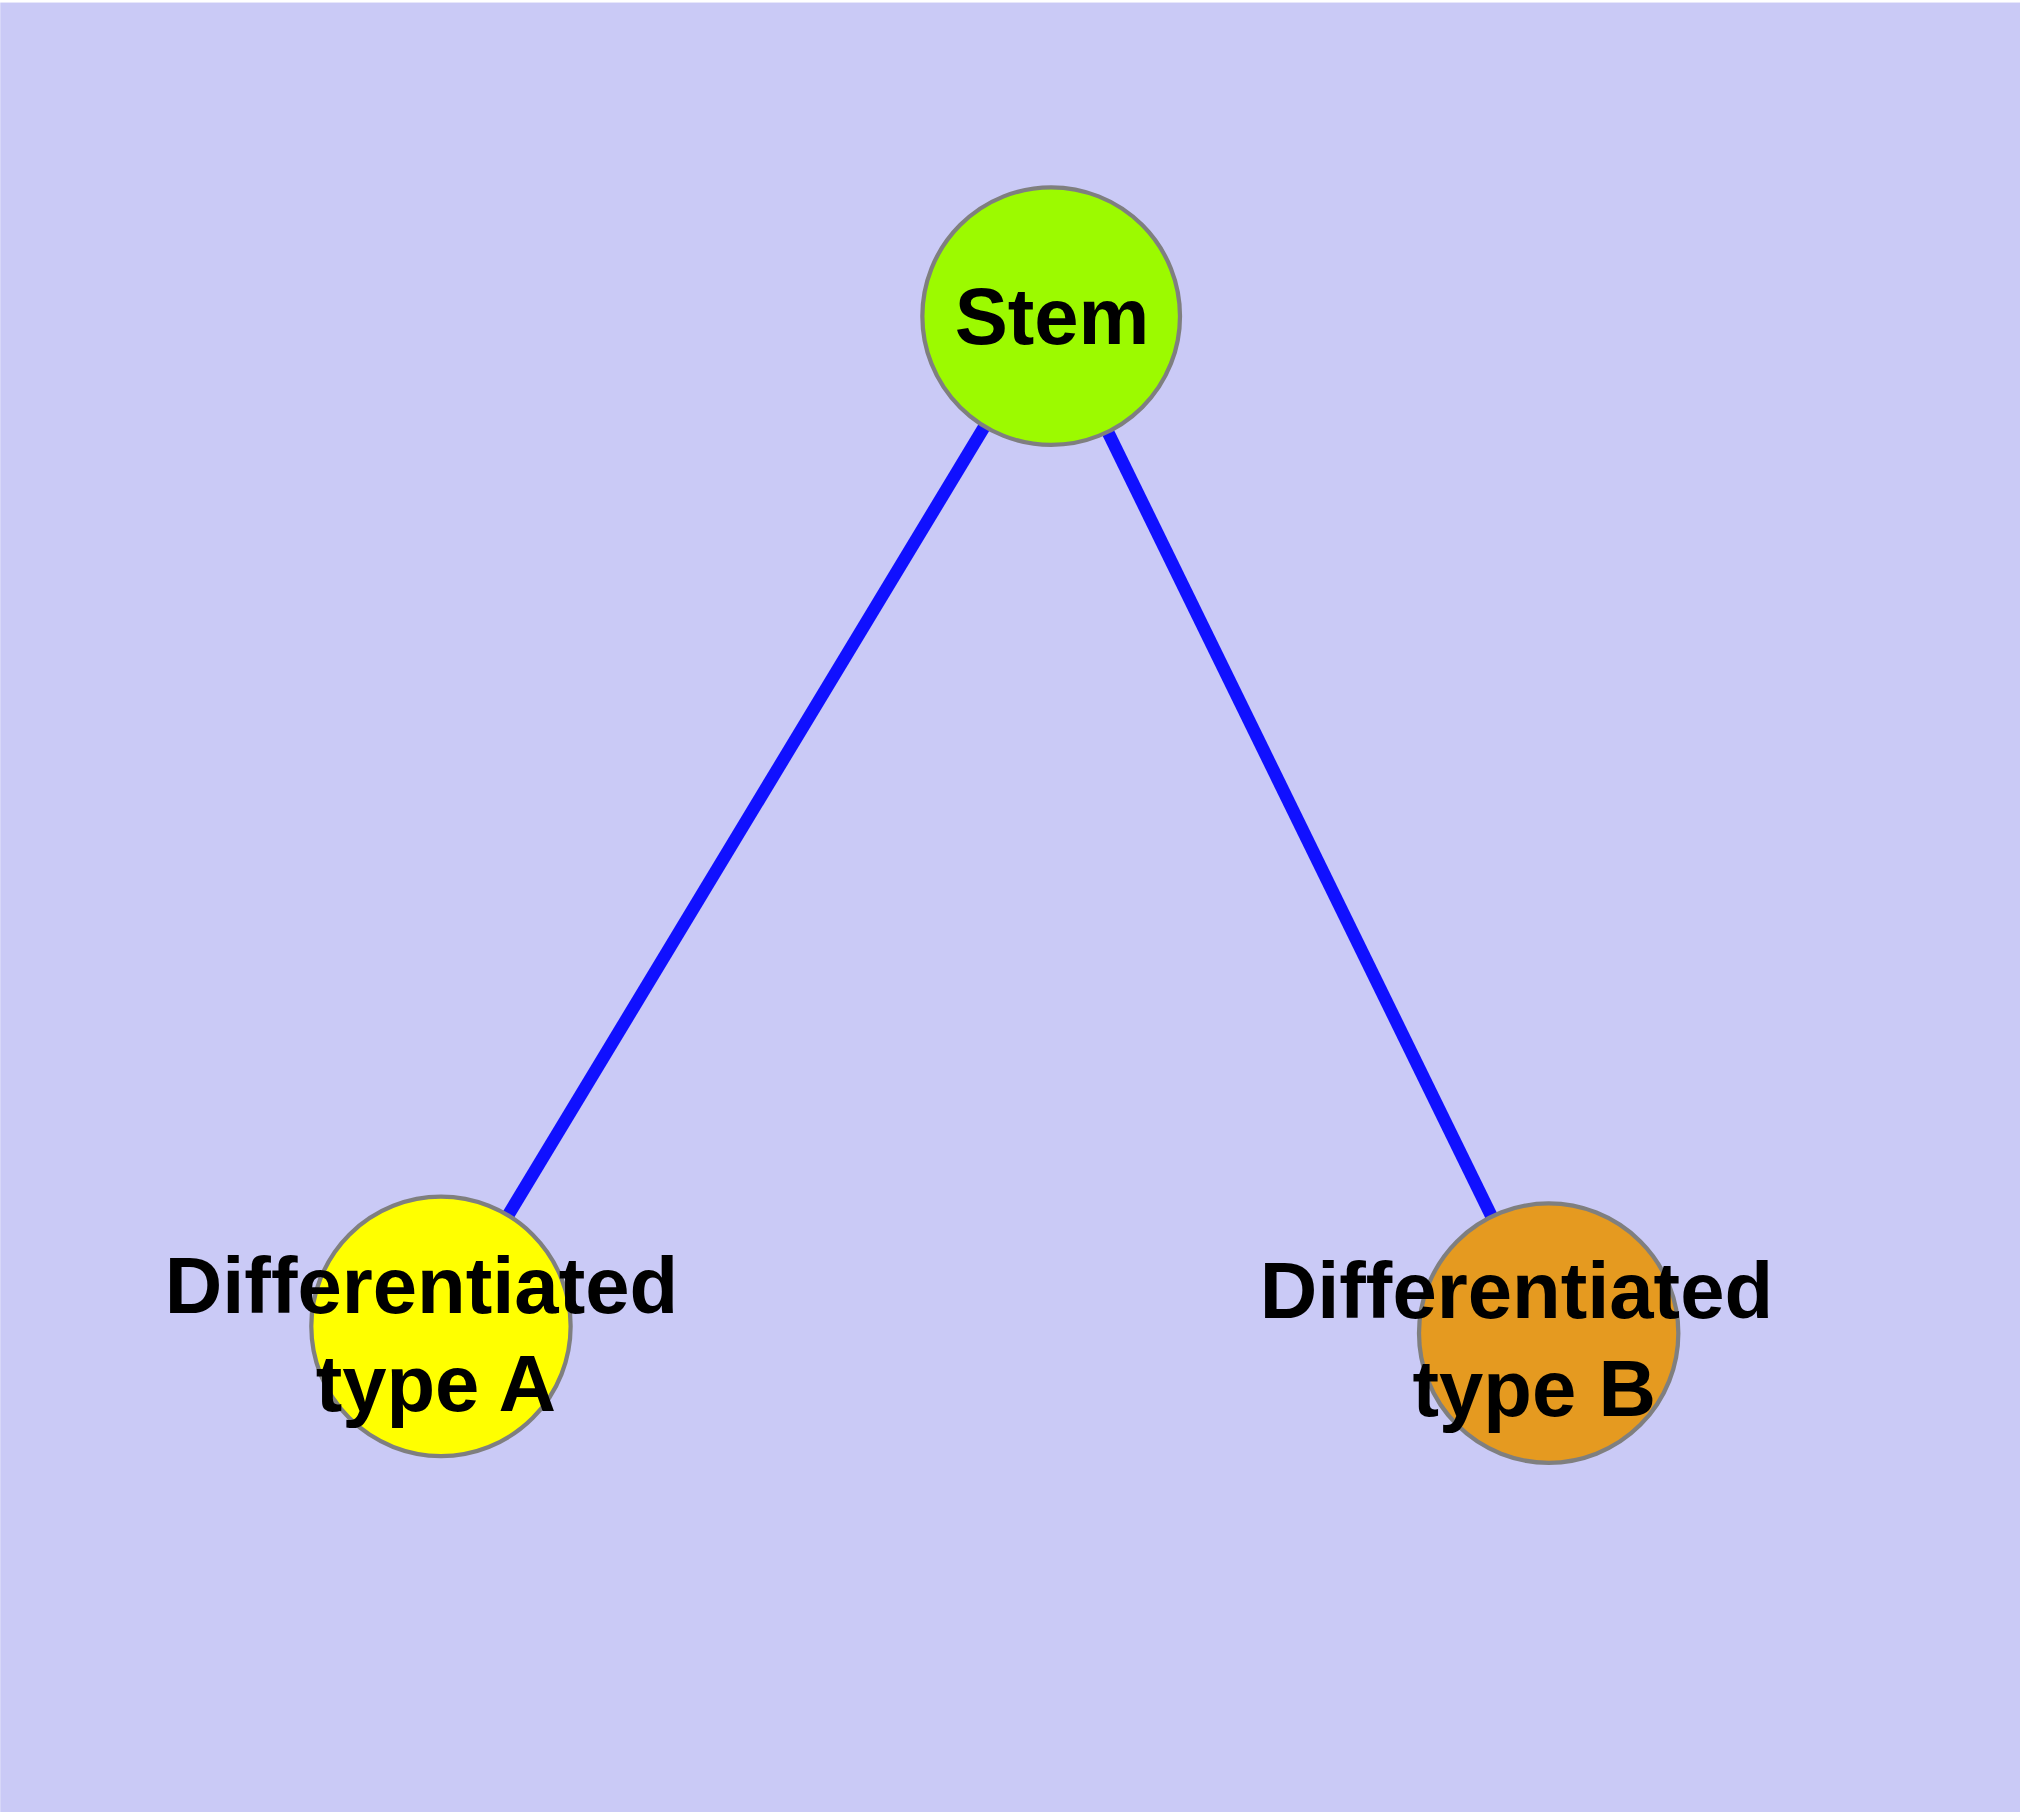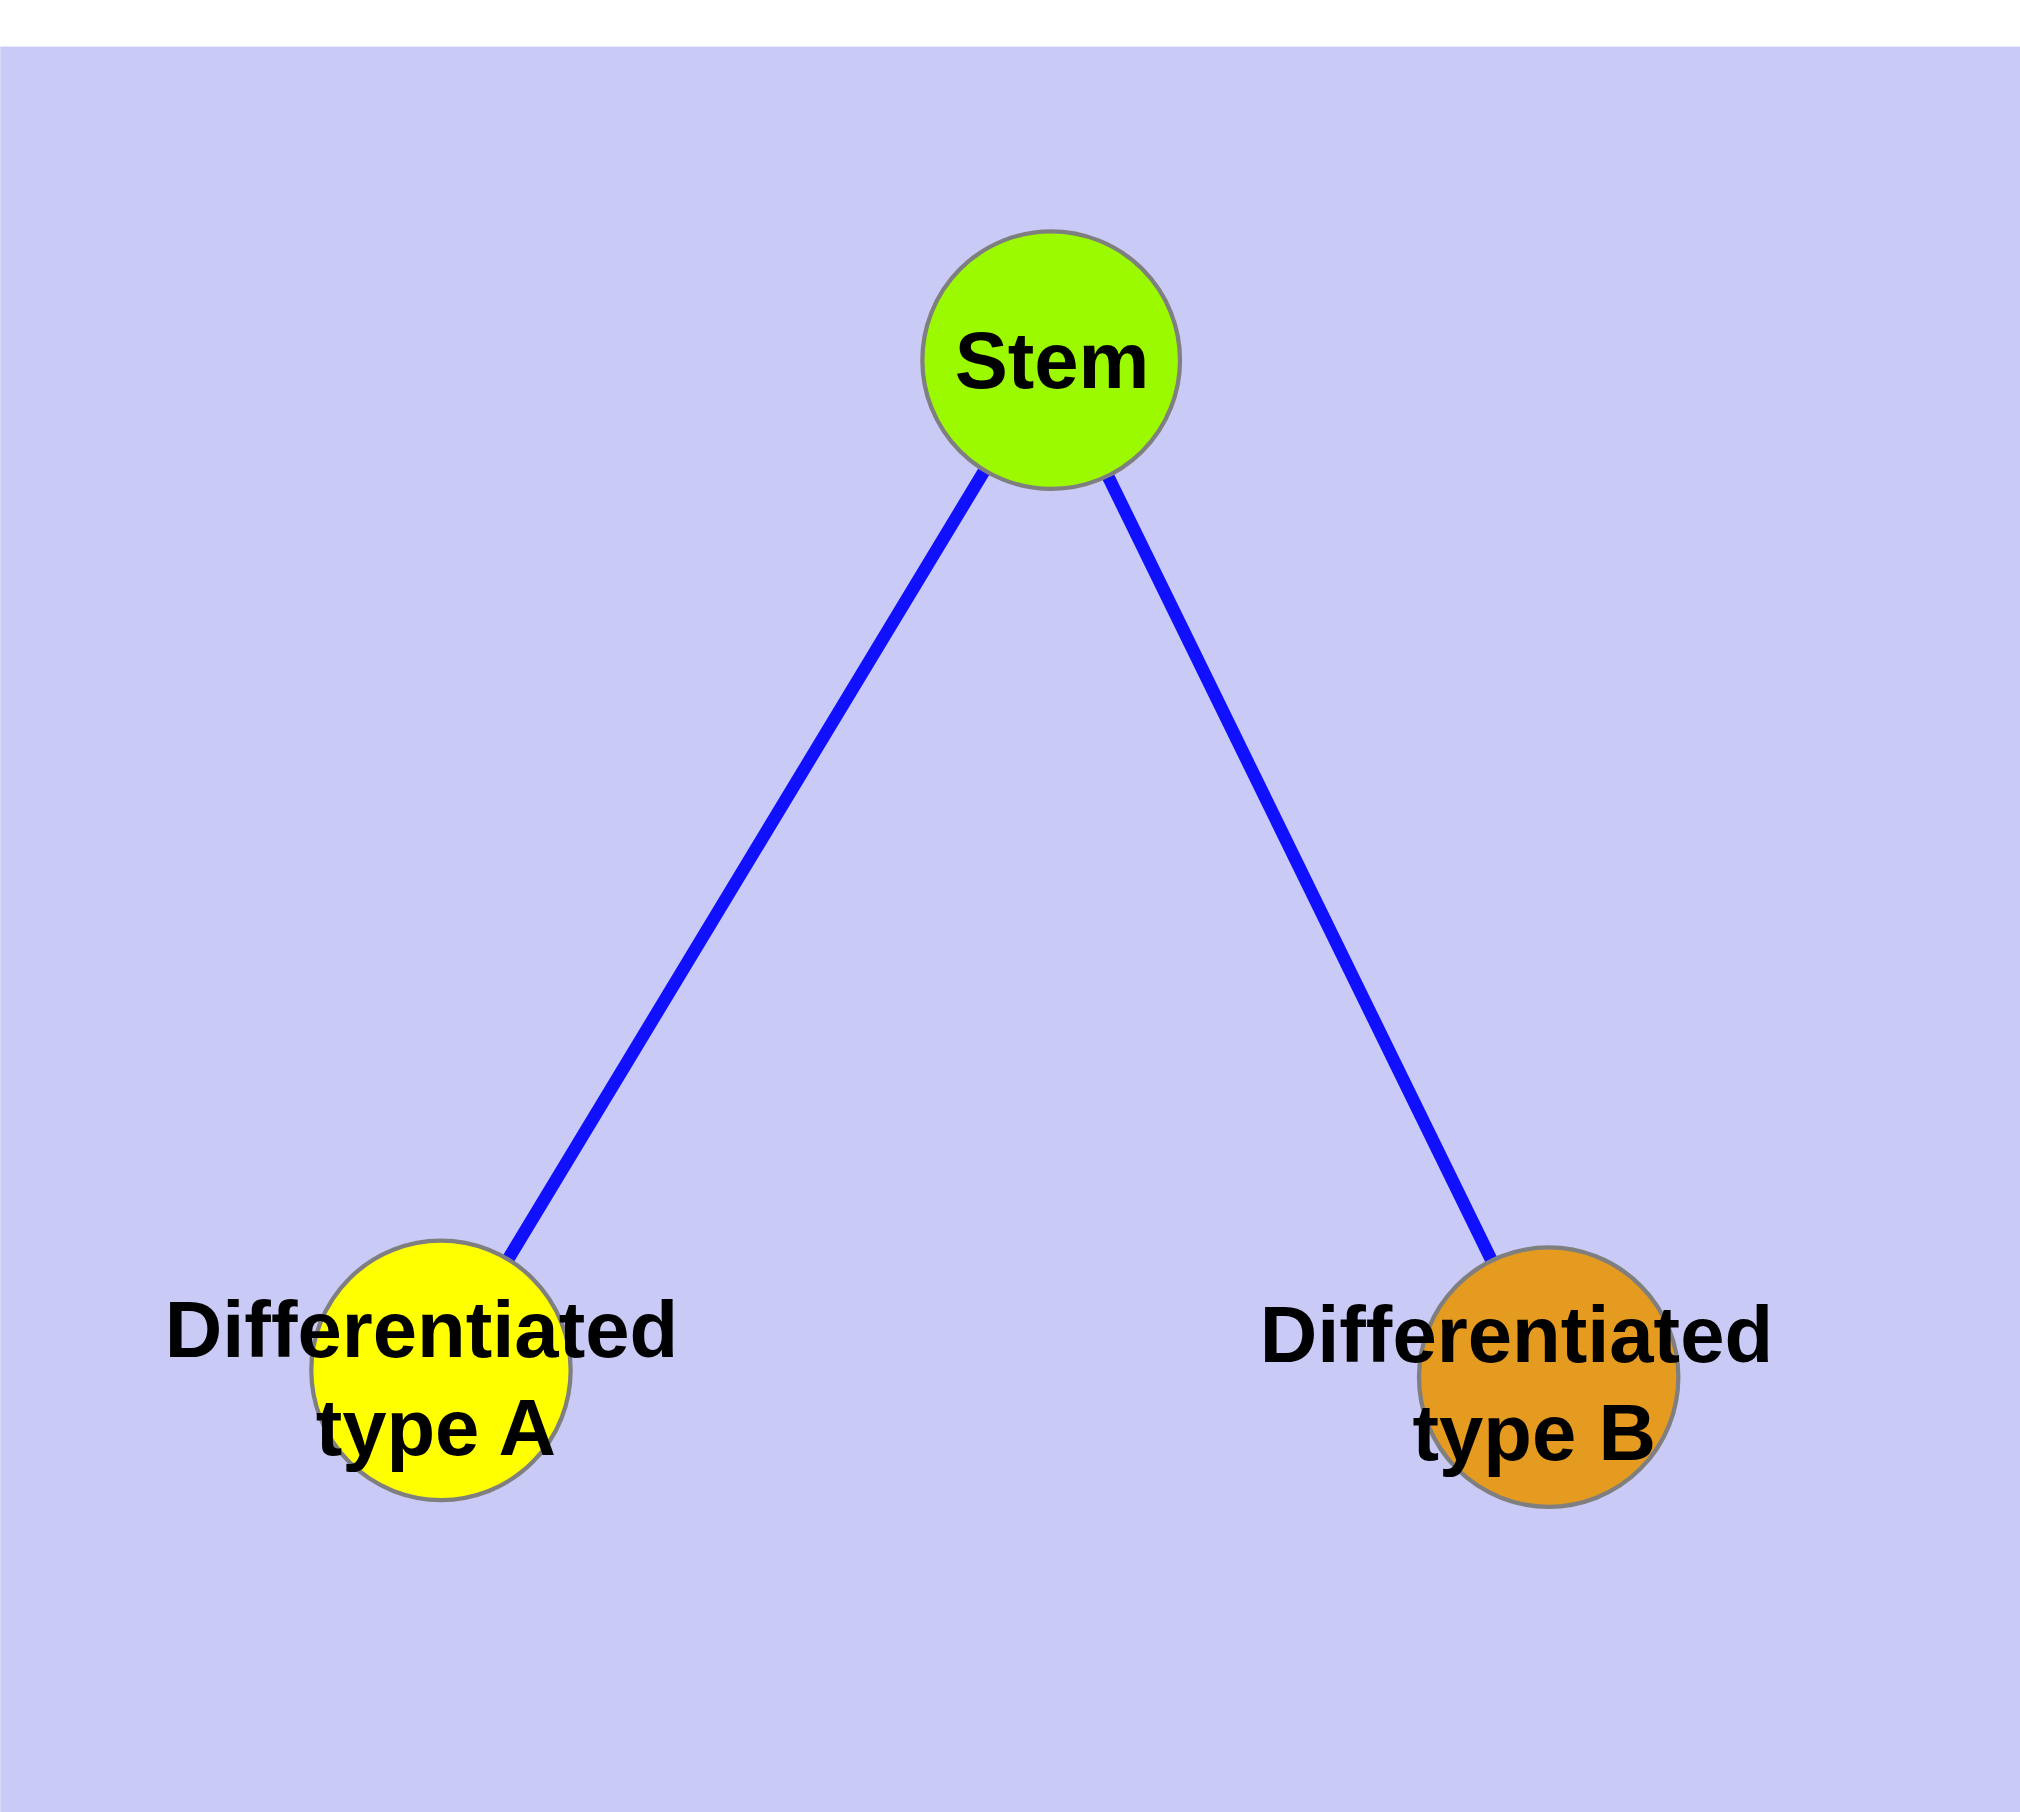--- a/index.html
+++ b/index.html
@@ -7,21 +7,20 @@
     padding: 0;
     background: #ffffff;
     width: 2021px;
     height: 1812px;
     overflow: hidden;
   }
   .stage {
     position: relative;
     width: 2021px;
     height: 1356px;
-    margin-top: 44px;
   }
   svg {
     display: block;
   }
   .node-label {
     font-family: "Liberation Sans", "DejaVu Sans", sans-serif;
     font-weight: bold;
     font-size: 94px;
     text-anchor: middle;
   }

